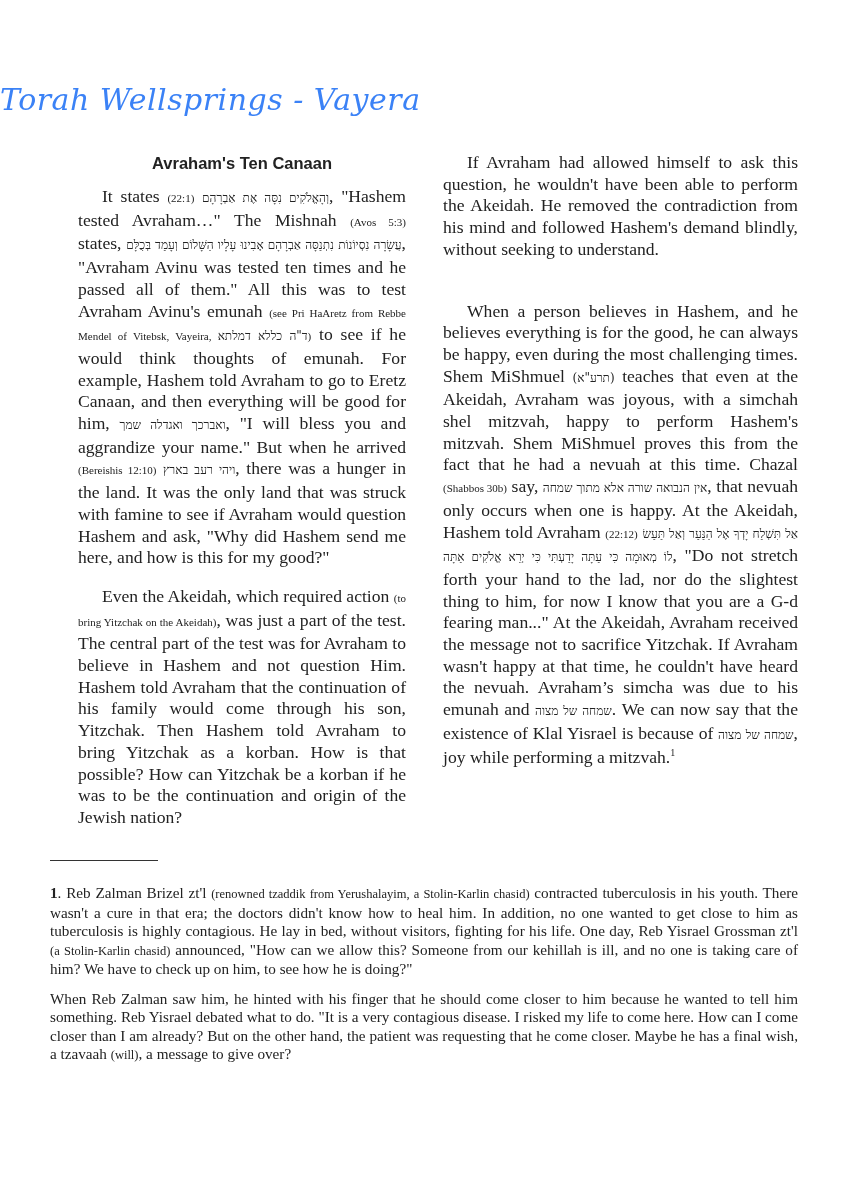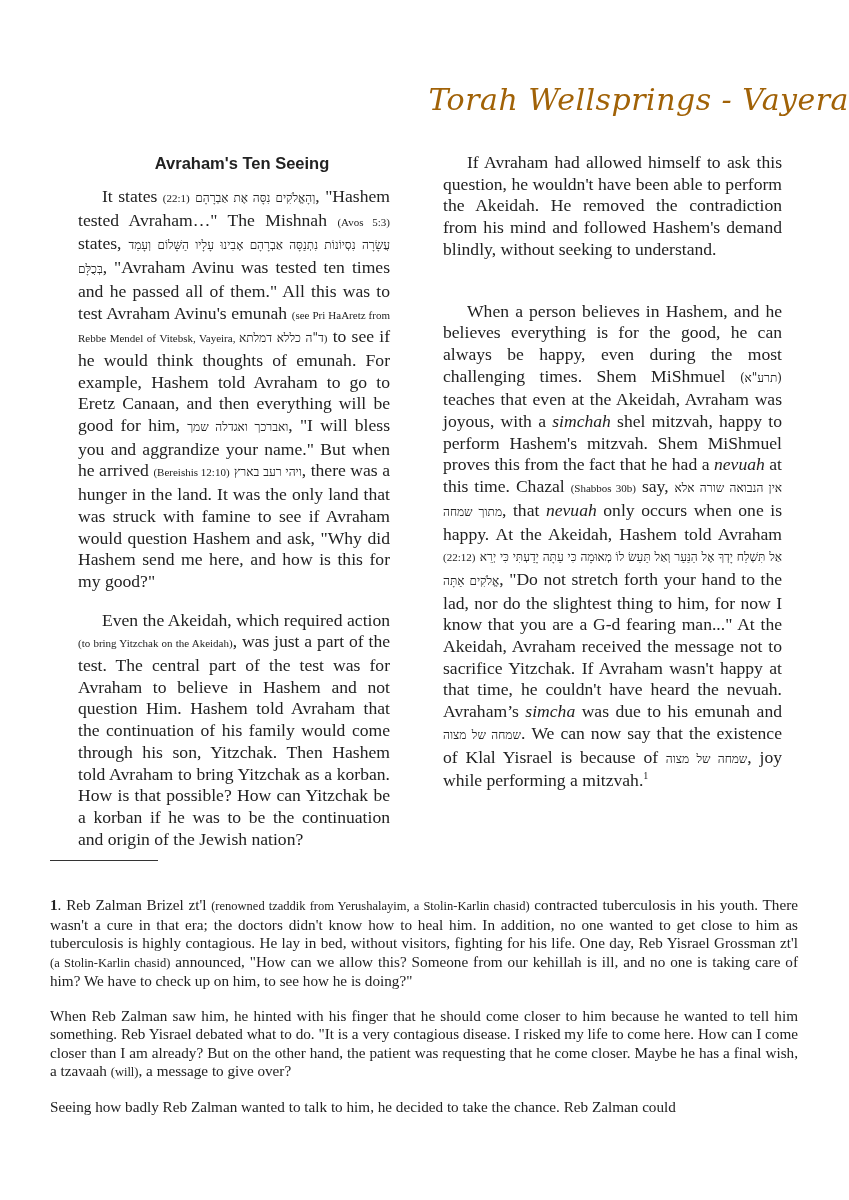--- a/index.html
+++ b/index.html
@@ -13,102 +13,101 @@
       position: relative;
       overflow: hidden;
       color: #222222;
       font-family: "Liberation Serif", "DejaVu Serif", serif;
     }
     .page-title {
       position: absolute;
       top: 82px;
       left: 0;
       width: 849px;
-      text-align: right;
+      text-align: left;
       font-family: "DejaVu Serif", "Liberation Serif", serif;
       font-style: italic;
       font-size: 30px;
       letter-spacing: 0.5px;
-      color: #a16207;
+      color: #3b82f6;
     }
     .col {
       position: absolute;
       top: 152px;
       width: 328px;
       font-size: 17.6px;
       line-height: 21.7px;
       text-align: justify;
     }
     .col-left { left: 78px; }
     .col-right { left: 443px; width: 355px; }
     .section-heading {
       font-family: "Liberation Sans", "DejaVu Sans", sans-serif;
       font-weight: bold;
       font-size: 16.5px;
       text-align: center;
       margin: 0 0 12px 0;
       line-height: 22px;
     }
     .para {
-      margin: 0 16px 17px 0;
+      margin: 0 0 17px 0;
       text-indent: 24px;
     }
     .para.gap-large { margin-bottom: 40px; }
     .small {
       font-size: 11px;
     }
     .heb {
       font-family: "DejaVu Serif", "Liberation Serif", serif;
       font-size: 12px;
       direction: rtl;
       unicode-bidi: embed;
     }
-    .ital { font-style: italic; }
+    .ital { }
     sup { font-size: 10px; line-height: 0; }
     .footnote-rule {
       position: absolute;
       top: 860px;
       left: 50px;
       width: 108px;
       height: 0;
       border-top: 1.5px solid #333333;
     }
     .footnotes {
       position: absolute;
       top: 880px;
       left: 50px;
       width: 748px;
       font-size: 15.2px;
       line-height: 18.5px;
       text-align: justify;
     }
     .footnotes .fn-para {
-      margin: 16px 0 11px 0;
+      margin: 4px 0 11px 0;
     }
     .footnotes .small { font-size: 12.5px; }
     .fn-number { font-weight: bold; }
   </style>
 </head>
 <body>
 
 <div class="page-title">Torah Wellsprings - Vayera</div>
 
 <div class="col col-left">
-  <div class="section-heading">Avraham's Ten Seeing</div>
+  <div class="section-heading">Avraham's Ten Canaan</div>
 
   <p class="para"><span>It states </span><span class="small">(22:1)</span> <span class="heb">וְהָאֱלֹקִים נִסָּה אֶת אַבְרָהָם</span><span>, "Hashem tested Avraham…" The Mishnah </span><span class="small">(Avos 5:3)</span><span> states, </span><span class="heb">עֲשָׂרָה נִסְיוֹנוֹת נִתְנַסָּה אַבְרָהָם אָבִינוּ עָלָיו הַשָּׁלוֹם וְעָמַד בְּכֻלָּם</span><span>, "Avraham Avinu was tested ten times and he passed all of them." All this was to test Avraham Avinu's emunah </span><span class="small">(see Pri HaAretz from Rebbe Mendel of Vitebsk, Vayeira, </span><span class="heb small">ד"ה כללא דמלתא</span><span class="small">)</span><span> to see if he would think thoughts of emunah. For example, Hashem told Avraham to go to Eretz Canaan, and then everything will be good for him, </span><span class="heb">ואברכך ואגדלה שמך</span><span>, "I will bless you and aggrandize your name." But when he arrived </span><span class="small">(Bereishis 12:10)</span> <span class="heb">ויהי רעב בארץ</span><span>, there was a hunger in the land. It was the only land that was struck with famine to see if Avraham would question Hashem and ask, "Why did Hashem send me here, and how is this for my good?"</span></p>
 
   <p class="para"><span>Even the Akeidah, which required action </span><span class="small">(to bring Yitzchak on the Akeidah)</span><span>, was just a part of the test. The central part of the test was for Avraham to believe in Hashem and not question Him. Hashem told Avraham that the continuation of his family would come through his son, Yitzchak. Then Hashem told Avraham to bring Yitzchak as a korban. How is that possible? How can Yitzchak be a korban if he was to be the continuation and origin of the Jewish nation?</span></p>
 </div>
 
 <div class="col col-right">
   <p class="para gap-large">If Avraham had allowed himself to ask this question, he wouldn't have been able to perform the Akeidah. He removed the contradiction from his mind and followed Hashem's demand blindly, without seeking to understand.</p>
 
   <p class="para"><span>When a person believes in Hashem, and he believes everything is for the good, he can always be happy, even during the most challenging times. Shem MiShmuel </span><span class="heb small">(תרע"א)</span><span> teaches that even at the Akeidah, Avraham was joyous, with a </span><span class="ital">simchah</span><span> shel mitzvah, happy to perform Hashem's mitzvah. Shem MiShmuel proves this from the fact that he had a </span><span class="ital">nevuah</span><span> at this time. Chazal </span><span class="small">(Shabbos 30b)</span><span> say, </span><span class="heb">אין הנבואה שורה אלא מתוך שמחה</span><span>, that </span><span class="ital">nevuah</span><span> only occurs when one is happy. At the Akeidah, Hashem told Avraham </span><span class="small">(22:12)</span> <span class="heb">אַל תִּשְׁלַח יָדְךָ אֶל הַנַּעַר וְאַל תַּעַשׂ לוֹ מְאוּמָה כִּי עַתָּה יָדַעְתִּי כִּי יְרֵא אֱלֹקִים אַתָּה</span><span>, "Do not stretch forth your hand to the lad, nor do the slightest thing to him, for now I know that you are a G-d fearing man..." At the Akeidah, Avraham received the message not to sacrifice Yitzchak. If Avraham wasn't happy at that time, he couldn't have heard the nevuah. Avraham’s </span><span class="ital">simcha</span><span> was due to his emunah and </span><span class="heb">שמחה של מצוה</span><span>. We can now say that the existence of Klal Yisrael is because of </span><span class="heb">שמחה של מצוה</span><span>, joy while performing a mitzvah.</span><sup>1</sup></p>
 </div>
 
 <div class="footnote-rule"></div>
 
 <div class="footnotes">
   <p class="fn-para"><span class="fn-number">1</span><span>. Reb Zalman Brizel zt'l </span><span class="small">(renowned tzaddik from Yerushalayim, a Stolin-Karlin chasid)</span><span> contracted tuberculosis in his youth. There wasn't a cure in that era; the doctors didn't know how to heal him. In addition, no one wanted to get close to him as tuberculosis is highly contagious. He lay in bed, without visitors, fighting for his life. One day, Reb Yisrael Grossman zt'l </span><span class="small">(a Stolin-Karlin chasid)</span><span> announced, "How can we allow this? Someone from our kehillah is ill, and no one is taking care of him? We have to check up on him, to see how he is doing?"</span></p>
   <p class="fn-para"><span>When Reb Zalman saw him, he hinted with his finger that he should come closer to him because he wanted to tell him something. Reb Yisrael debated what to do. "It is a very contagious disease. I risked my life to come here. How can I come closer than I am already? But on the other hand, the patient was requesting that he come closer. Maybe he has a final wish, a tzavaah </span><span class="small">(will)</span><span>, a message to give over?</span></p>
-  <p class="fn-para">Seeing how badly Reb Zalman wanted to talk to him, he decided to take the chance. Reb Zalman could</p>
 </div>
 
 </body></html>

